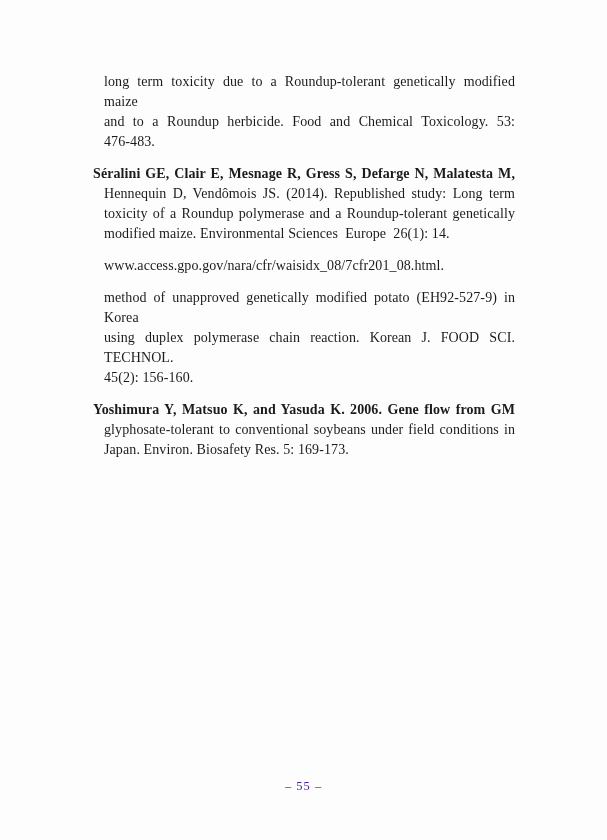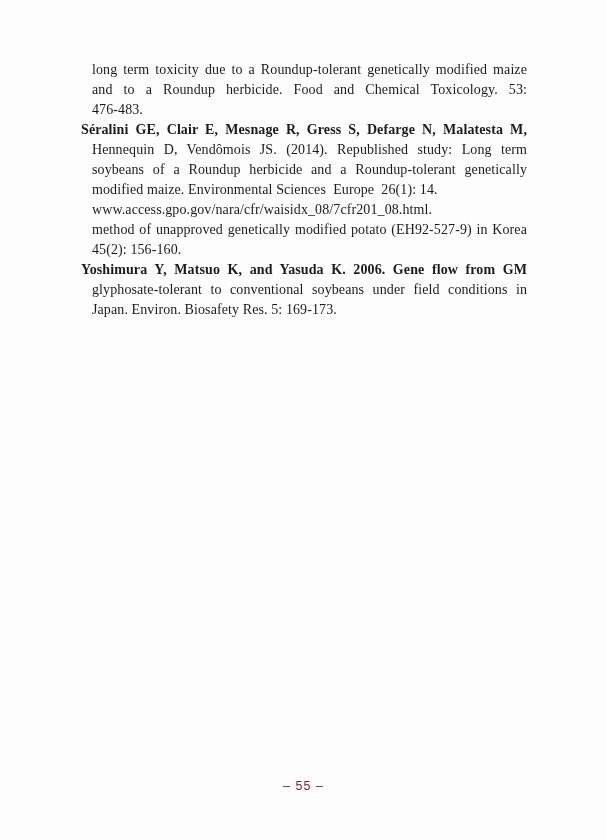--- a/index.html
+++ b/index.html
@@ -14,69 +14,70 @@
   .refs {
     position: absolute;
     left: 81px;
     top: 60px;
     width: 446px;
     font-size: 14px;
     line-height: 20px;
     color: #1b1b1b;
     letter-spacing: 0.1px;
   }
-  .ref { margin: 0; padding: 0; }
+  .ref { margin: 12px; padding: 0; }
   
   .line {
     padding-left: 11px;          
     text-align: justify;
     text-align-last: justify;    
   }
   .line.first { padding-left: 0; font-weight: bold; } 
   .line.last  { text-align: right; text-align-last: left; } 
   .page-number {
     position: absolute;
     left: 0;
     top: 778px;
     width: 607px;
     text-align: center;
-    font-family: Liberation Sans, sans-serif;
+    font-family: Liberation Serif, serif;
     font-size: 12.5px;
     line-height: 16px;
-    color: #7f1d1d;
+    color: #4c1d95;
     letter-spacing: 1px;
   }
 </style>
 </head>
 <body>
 
 <div class="page">
 
   <main class="refs">
 
     <div class="ref">
 
       <div class="line">long term toxicity due to a Roundup-tolerant genetically modified maize</div>
       <div class="line">and to a Roundup herbicide. Food and Chemical Toxicology. 53:</div>
       <div class="line last">476-483.</div>
     </div>
 
     <div class="ref">
       <div class="line first">Séralini GE, Clair E, Mesnage R, Gress S, Defarge N, Malatesta M,</div>
       <div class="line">Hennequin D, Vendômois JS. (2014). Republished study: Long term</div>
-      <div class="line">soybeans of a Roundup herbicide and a Roundup-tolerant genetically</div>
+      <div class="line">toxicity of a Roundup polymerase and a Roundup-tolerant genetically</div>
       <div class="line last">modified maize. Environmental Sciences&nbsp; Europe&nbsp; 26(1): 14.</div>
     </div>
 
     <div class="ref">
       <div class="line last">www.access.gpo.gov/nara/cfr/waisidx_08/7cfr201_08.html.</div>
     </div>
 
     <div class="ref">
       <div class="line">method of unapproved genetically modified potato (EH92-527-9) in Korea</div>
+      <div class="line">using duplex polymerase chain reaction. Korean J. FOOD SCI. TECHNOL.</div>
       <div class="line last">45(2): 156-160.</div>
     </div>
 
     <div class="ref">
       <div class="line first">Yoshimura Y, Matsuo K, and Yasuda K. 2006. Gene flow from GM</div>
       <div class="line">glyphosate-tolerant to conventional soybeans under field conditions in</div>
       <div class="line last">Japan. Environ. Biosafety Res. 5: 169-173.</div>
     </div>
 
   </main>

